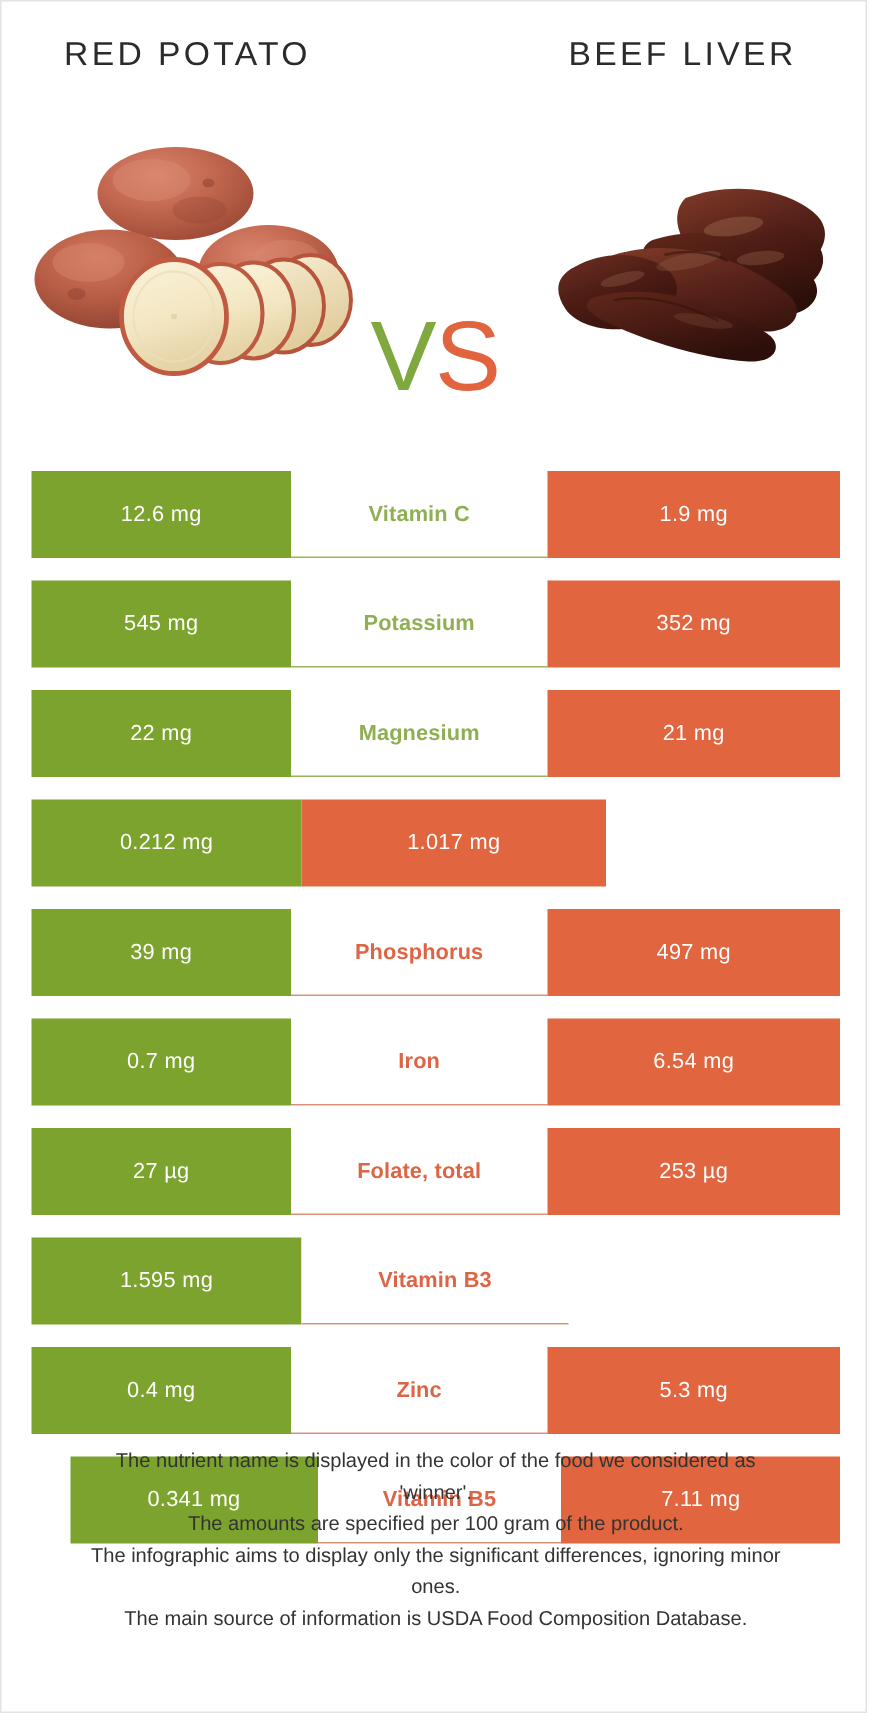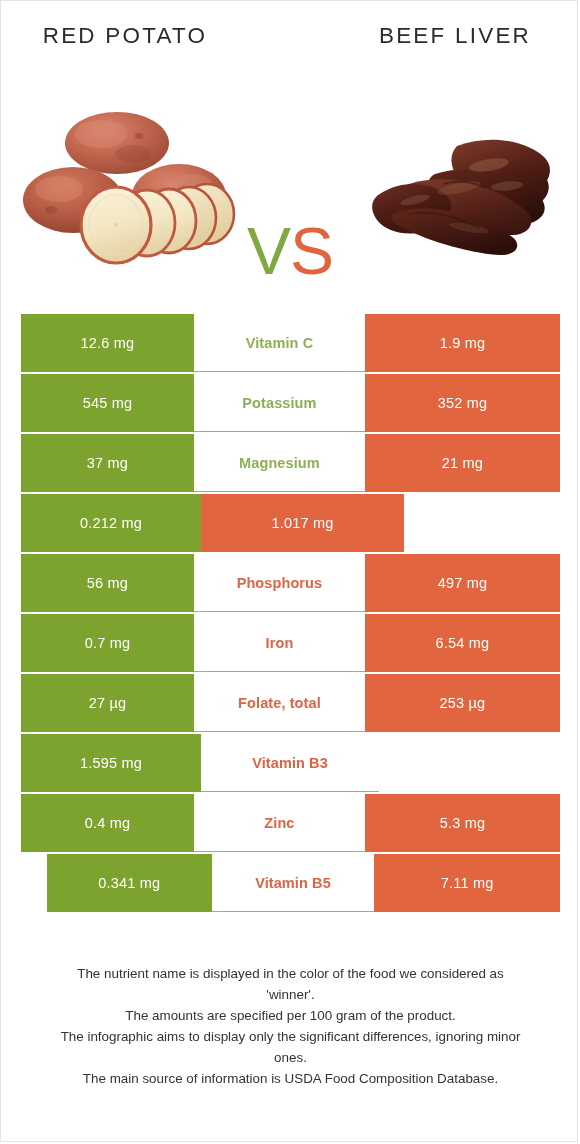--- a/index.html
+++ b/index.html
@@ -31,21 +31,21 @@
     text-align:center;
     white-space:nowrap;
     font-family:"Liberation Sans", sans-serif;
     transform:scaleX(1.02);
   }
   .food-title.left{left:0;width:248px;}
   .food-title.right{left:330px;width:248px;}
 
   
   .hero{
-    position:absolute;top:87px;left:0;width:578px;height:190px;
+    position:absolute;top:73px;left:0;width:578px;height:190px;
   }
   .hero-cell{position:absolute;top:0;height:190px;width:230px;}
   .hero-cell.left{left:10px;}
   .hero-cell.right{left:338px;}
 
   .vs-wrap{
     position:absolute;left:233px;top:128px;width:112px;height:70px;
     text-align:center;
     line-height:70px;
     white-space:nowrap;
@@ -65,21 +65,21 @@
   
   .table{
     position:absolute;
     left:20px;top:313px;
     width:539px;
     height:601px;
   }
   .row{
     position:relative;
     height:58px;
-    margin-bottom:2px;
+    margin-bottom:15px;
     display:flex;
   }
   .row:last-child{margin-bottom:0;padding-left:26px;}
 
   .cell-left{
     width:180px;
     background:#7CA32E;
     color:#ffffff;
     display:flex;align-items:center;justify-content:center;
     font-size:14.5px;
@@ -240,32 +240,32 @@
       <div class="cell-right">1.9 mg</div>
     </div>
 
     <div class="row green">
       <div class="cell-left">545 mg</div>
       <div class="cell-mid">Potassium</div>
       <div class="cell-right">352 mg</div>
     </div>
 
     <div class="row green">
-      <div class="cell-left">37 mg</div>
+      <div class="cell-left">22 mg</div>
       <div class="cell-mid">Magnesium</div>
       <div class="cell-right">21 mg</div>
     </div>
 
     <div class="row orange">
       <div class="cell-left">0.212 mg</div>
       <div class="cell-right">1.017 mg</div>
     </div>
 
     <div class="row orange">
-      <div class="cell-left">56 mg</div>
+      <div class="cell-left">39 mg</div>
       <div class="cell-mid">Phosphorus</div>
       <div class="cell-right">497 mg</div>
     </div>
 
     <div class="row orange">
       <div class="cell-left">0.7 mg</div>
       <div class="cell-mid">Iron</div>
       <div class="cell-right">6.54 mg</div>
     </div>
 

